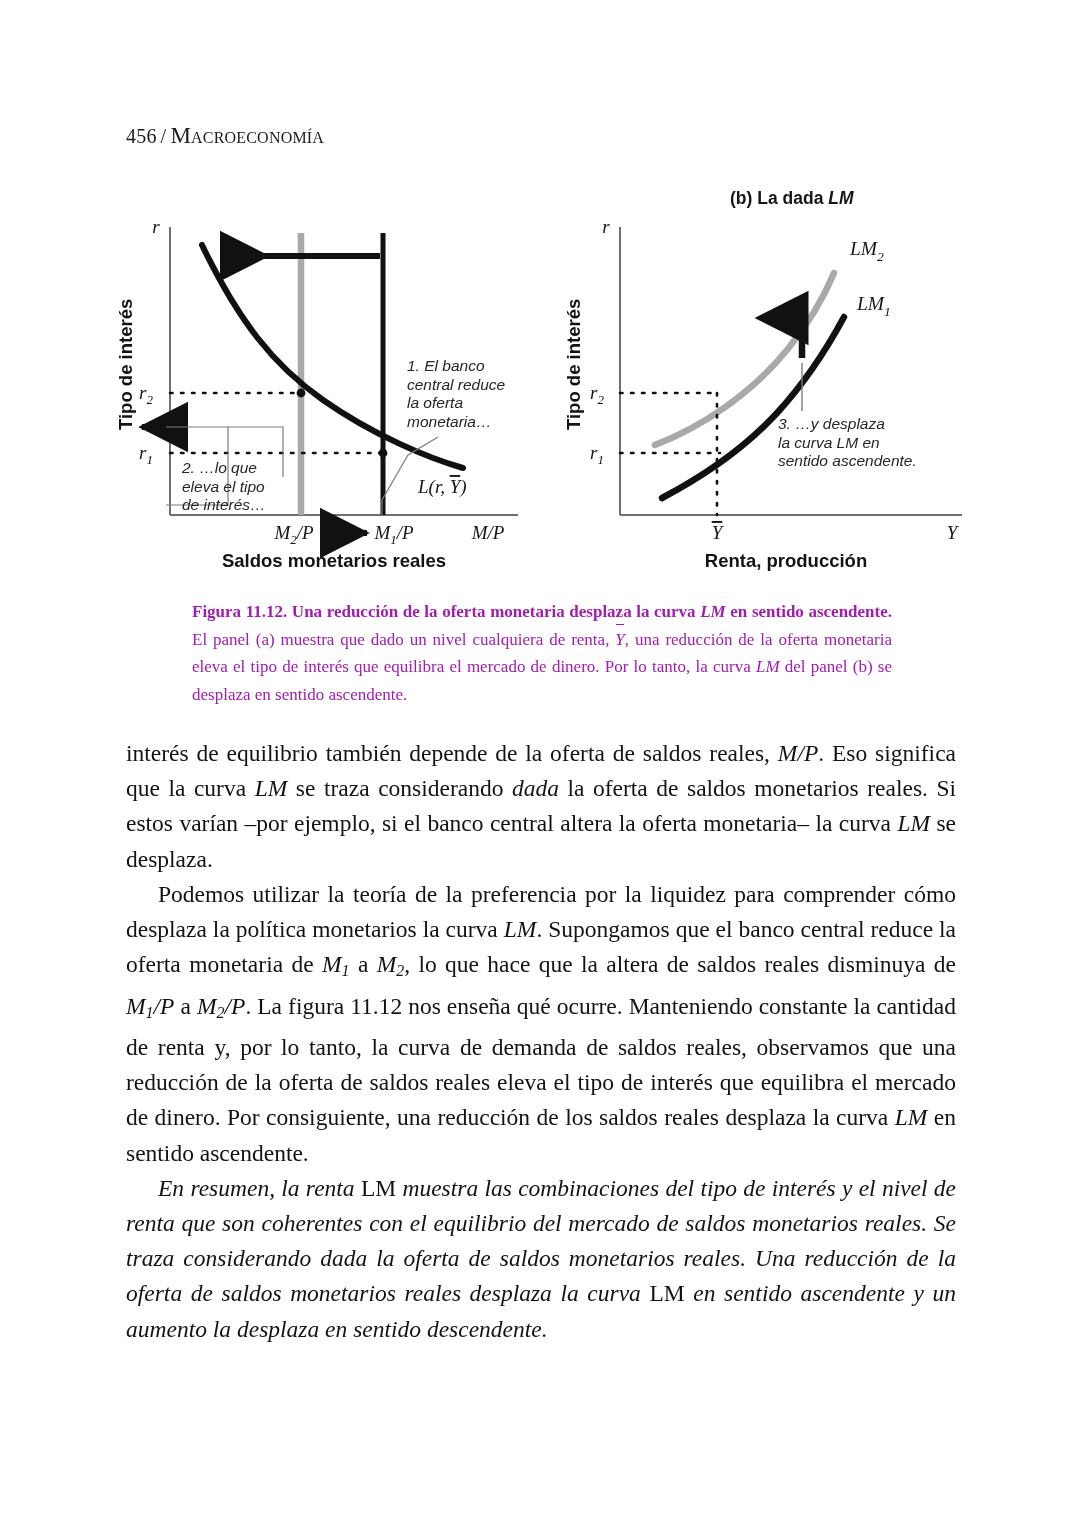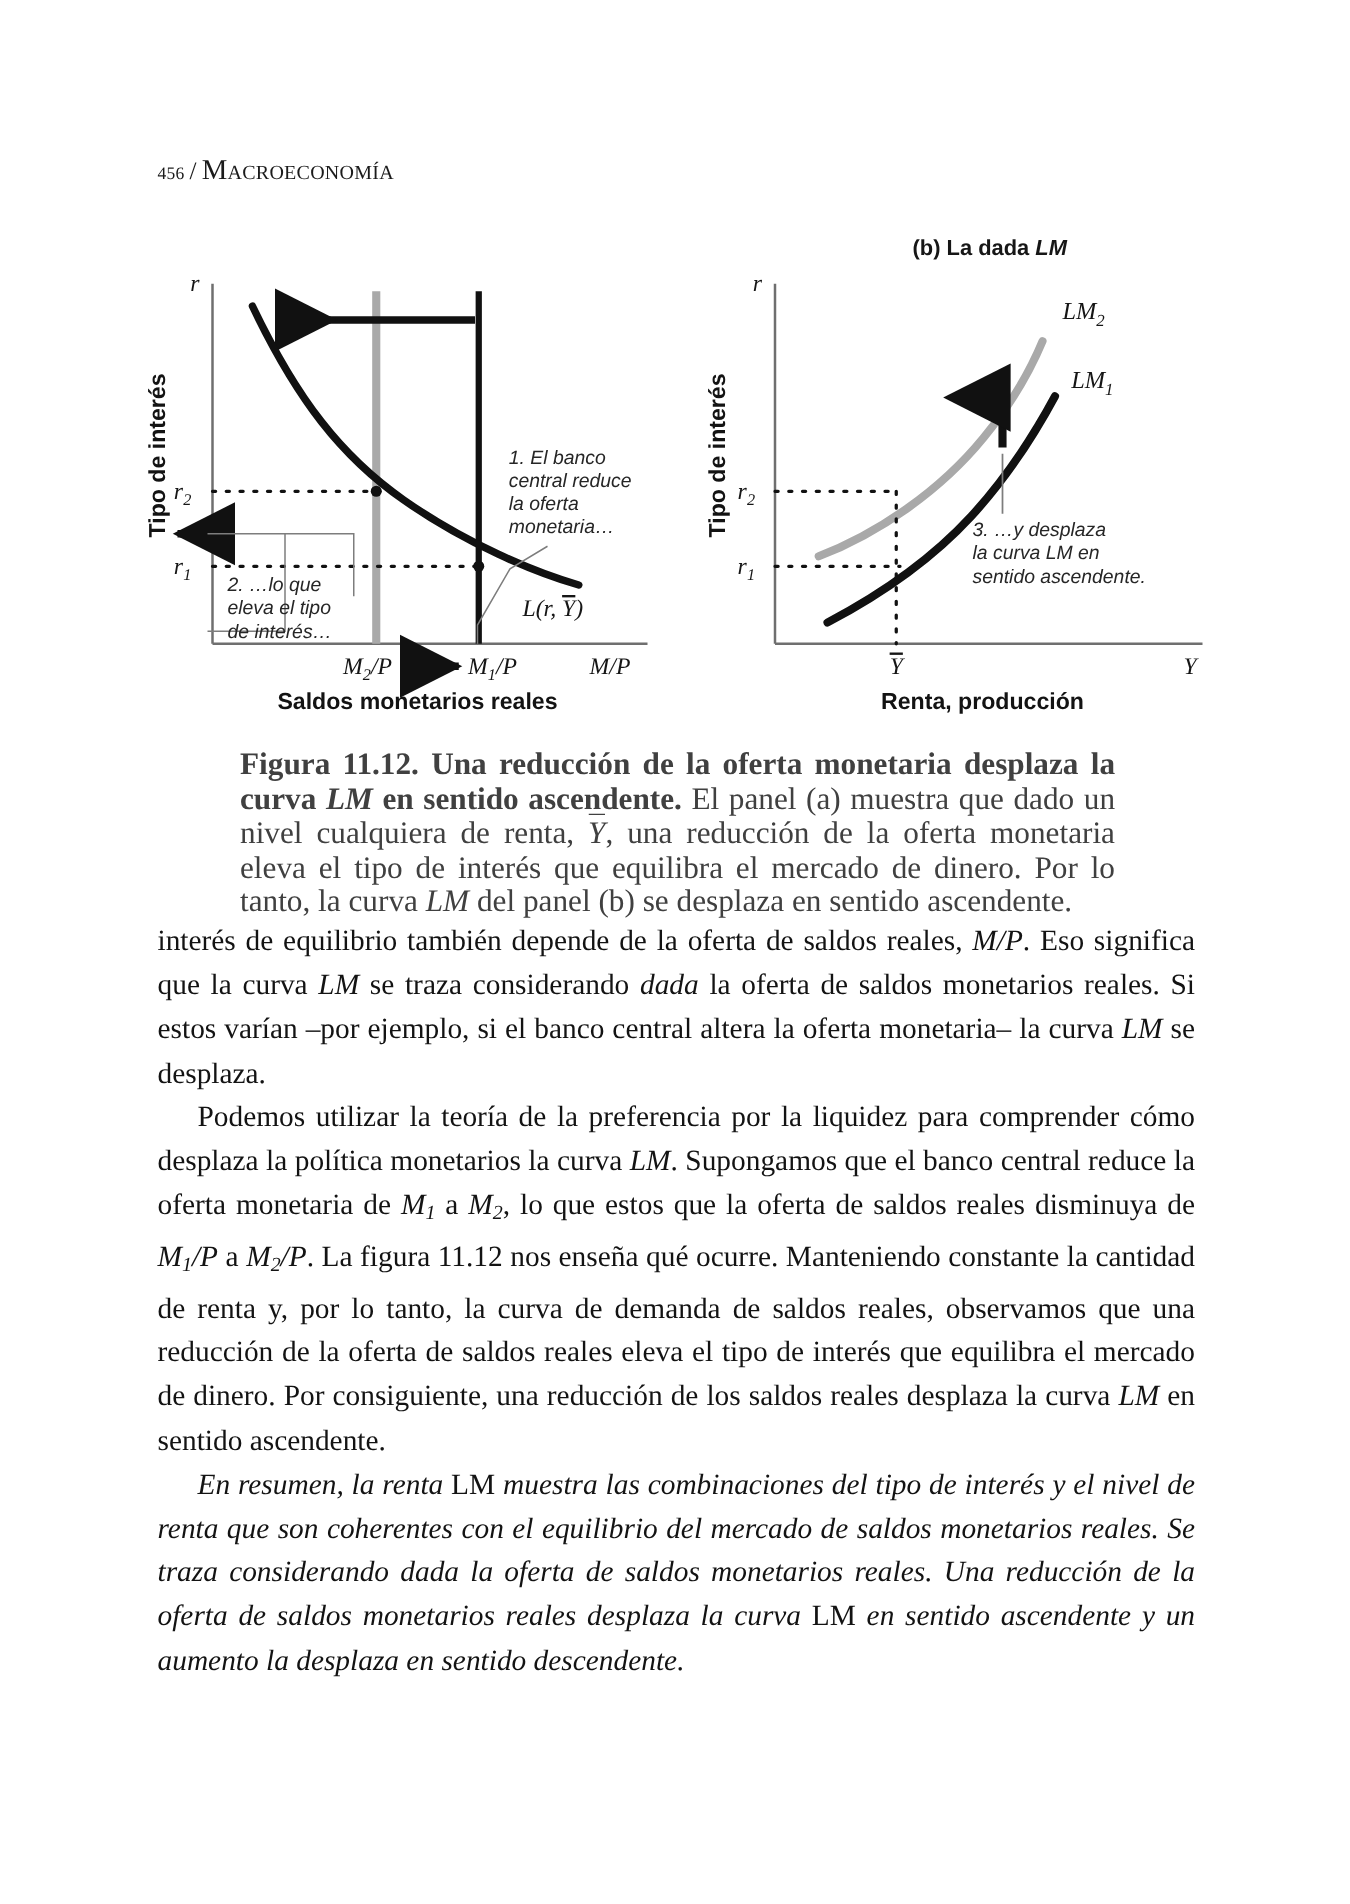--- a/index.html
+++ b/index.html
@@ -20,21 +20,21 @@
   .running-head {
     position: absolute;
     left: 126px;
     top: 123px;
     font-family: "Liberation Serif", serif;
     font-size: 20px;
     letter-spacing: 0.2px;
     color: #1b1b1b;
     white-space: nowrap;
   }
-  .running-head .folio { font-size: 14px; }
+  .running-head .folio { font-size: 20px; }
   .running-head .sep { padding: 0 4px; }
   .running-head .booktitle {
     font-variant: small-caps;
     font-size: 23px;
   }
 
   
   .figure {
     position: absolute;
     left: 0;
@@ -58,24 +58,24 @@
   #panel-a-svg { left: 118px; }
   #panel-b-svg { left: 562px; }
 
   
   .caption {
     position: absolute;
     left: 192px;
     top: 598px;
     width: 700px;
     font-family: "Liberation Serif", serif;
-    font-size: 25px;
+    font-size: 17px;
     line-height: 27.5px;
     text-align: justify;
-    color: #404040;
+    color: #a21caf;
   }
   .caption b { font-weight: bold; }
   .caption i { font-style: italic; }
 
   
   .bodytext {
     position: absolute;
     left: 126px;
     top: 736px;
     width: 830px;
@@ -278,21 +278,21 @@
     <i>dada</i>
     <span>la oferta de saldos monetarios reales. Si estos varían –por ejemplo, si el banco central altera la oferta monetaria– la curva</span>
     <i>LM</i>
     <span>se desplaza.</span>
   </p>
 
   <p class="indent"><span>Podemos utilizar la teoría de la preferencia por la liquidez para comprender cómo desplaza la política monetarios la curva</span>
     <i>LM</i><span>. Supongamos que el banco central reduce la oferta monetaria de</span>
     <i><span>M</span><sub>1</sub></i>
     <span>a</span>
-    <i><span>M</span><sub>2</sub></i><span>, lo que estos que la oferta de saldos reales disminuya de</span>
+    <i><span>M</span><sub>2</sub></i><span>, lo que hace que la altera de saldos reales disminuya de</span>
     <i><span>M</span><sub>1</sub><span>/P</span></i>
     <span>a</span>
     <i><span>M</span><sub>2</sub><span>/P</span></i><span>. La figura 11.12 nos enseña qué ocurre. Manteniendo constante la cantidad de renta y, por lo tanto, la curva de demanda de saldos reales, observamos que una reducción de la oferta de saldos reales eleva el tipo de interés que equilibra el mercado de dinero. Por consiguiente, una reducción de los saldos reales desplaza la curva</span>
     <i>LM</i>
     <span>en sentido ascendente.</span>
   </p>
 
   <p class="indent summary"><span>En resumen, la renta</span>
     <span class="up">LM</span>
     <span>muestra las combinaciones del tipo de interés y el nivel de renta que son coherentes con el equilibrio del mercado de saldos monetarios reales. Se traza considerando dada la oferta de saldos monetarios reales. Una reducción de la oferta de saldos monetarios reales desplaza la curva</span>

